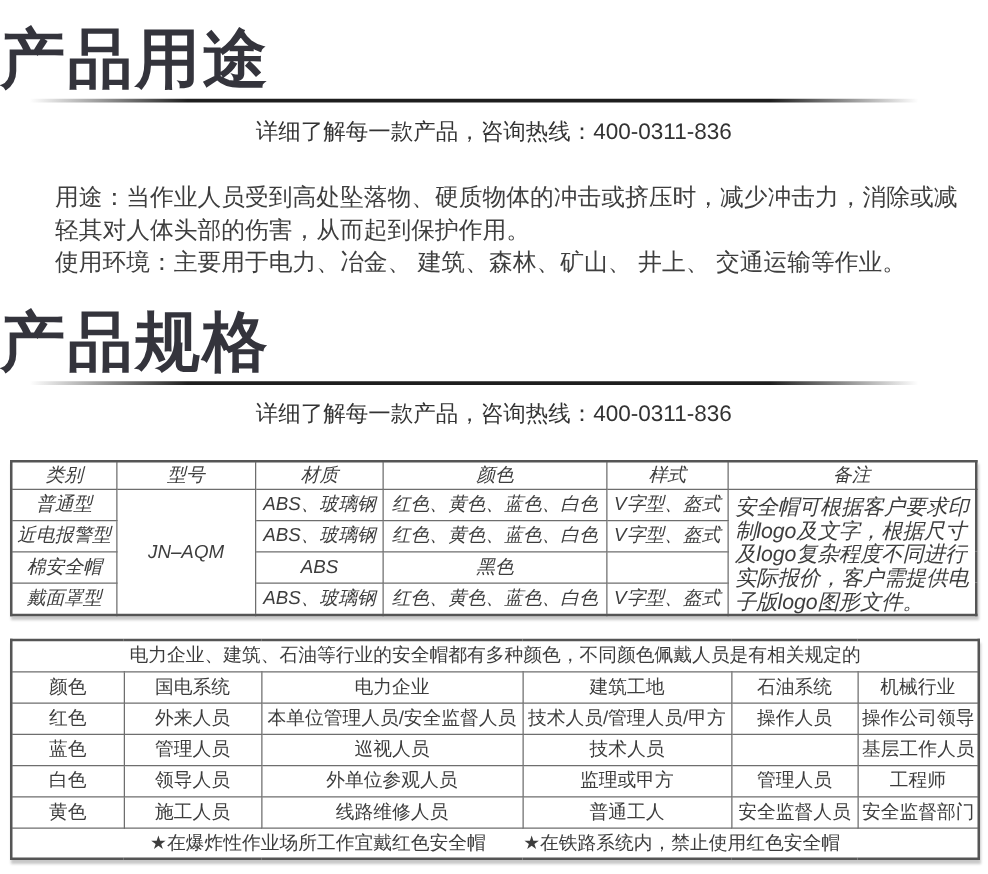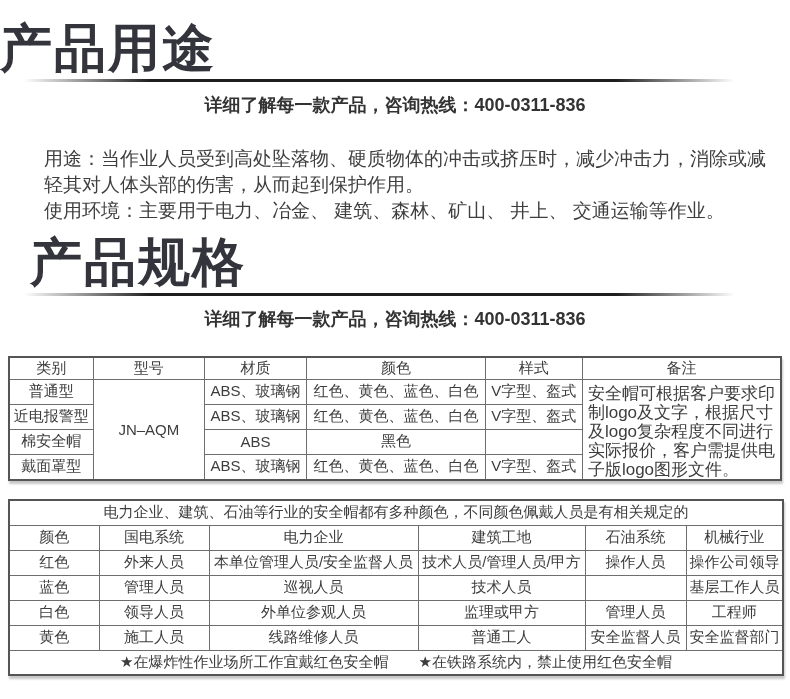--- a/index.html
+++ b/index.html
@@ -15,37 +15,36 @@
   
   .big-title {
     margin-top: 22px;
     text-align: left;
     font-size: 52px;
     line-height: 52px;
     font-weight: 900;
     letter-spacing: 2px;
     color: #34343c;
   }
-  .big-title.second { margin-top: 12px; padding-left: 30px; }
+  .big-title.second { margin-top: 24px; }
 
   
   .divider {
     margin-top: 5px;
     height: 3px;
     background: linear-gradient(to right,
       rgba(30,30,30,0) 3%, #1e1e1e 19%, #1e1e1e 78%, rgba(30,30,30,0) 93%);
   }
 
   .hotline {
     margin-top: 12px;
     text-align: center;
     font-size: 18px;
     line-height: 22px;
     color: #333333;
-    font-weight: bold;
   }
 
   .usage-text {
     margin-top: 30px;
     padding: 0 12px 0 44px;
     font-size: 19px;
     line-height: 26px;
     color: #3e3e3e;
   }
 
@@ -64,21 +63,21 @@
     border: 1px solid #6e6e6e;
     text-align: center;
     vertical-align: middle;
     padding: 1px 3px;
     overflow: hidden;
     white-space: nowrap;
   }
   th { font-weight: 400; }
 
   .spec-table { width: 774px; margin-top: 26px; }
-  .spec-table th, .spec-table td { height: 22px; }
+  .spec-table th, .spec-table td { height: 22px; font-style: italic; }
   .spec-table td.remark-cell {
     text-align: left;
     vertical-align: top;
     white-space: normal;
     font-size: 17px;
     line-height: 19px;
     padding: 4px 4px 0 5px;
   }
 
   .color-table { width: 694px; margin-top: 18px; }

